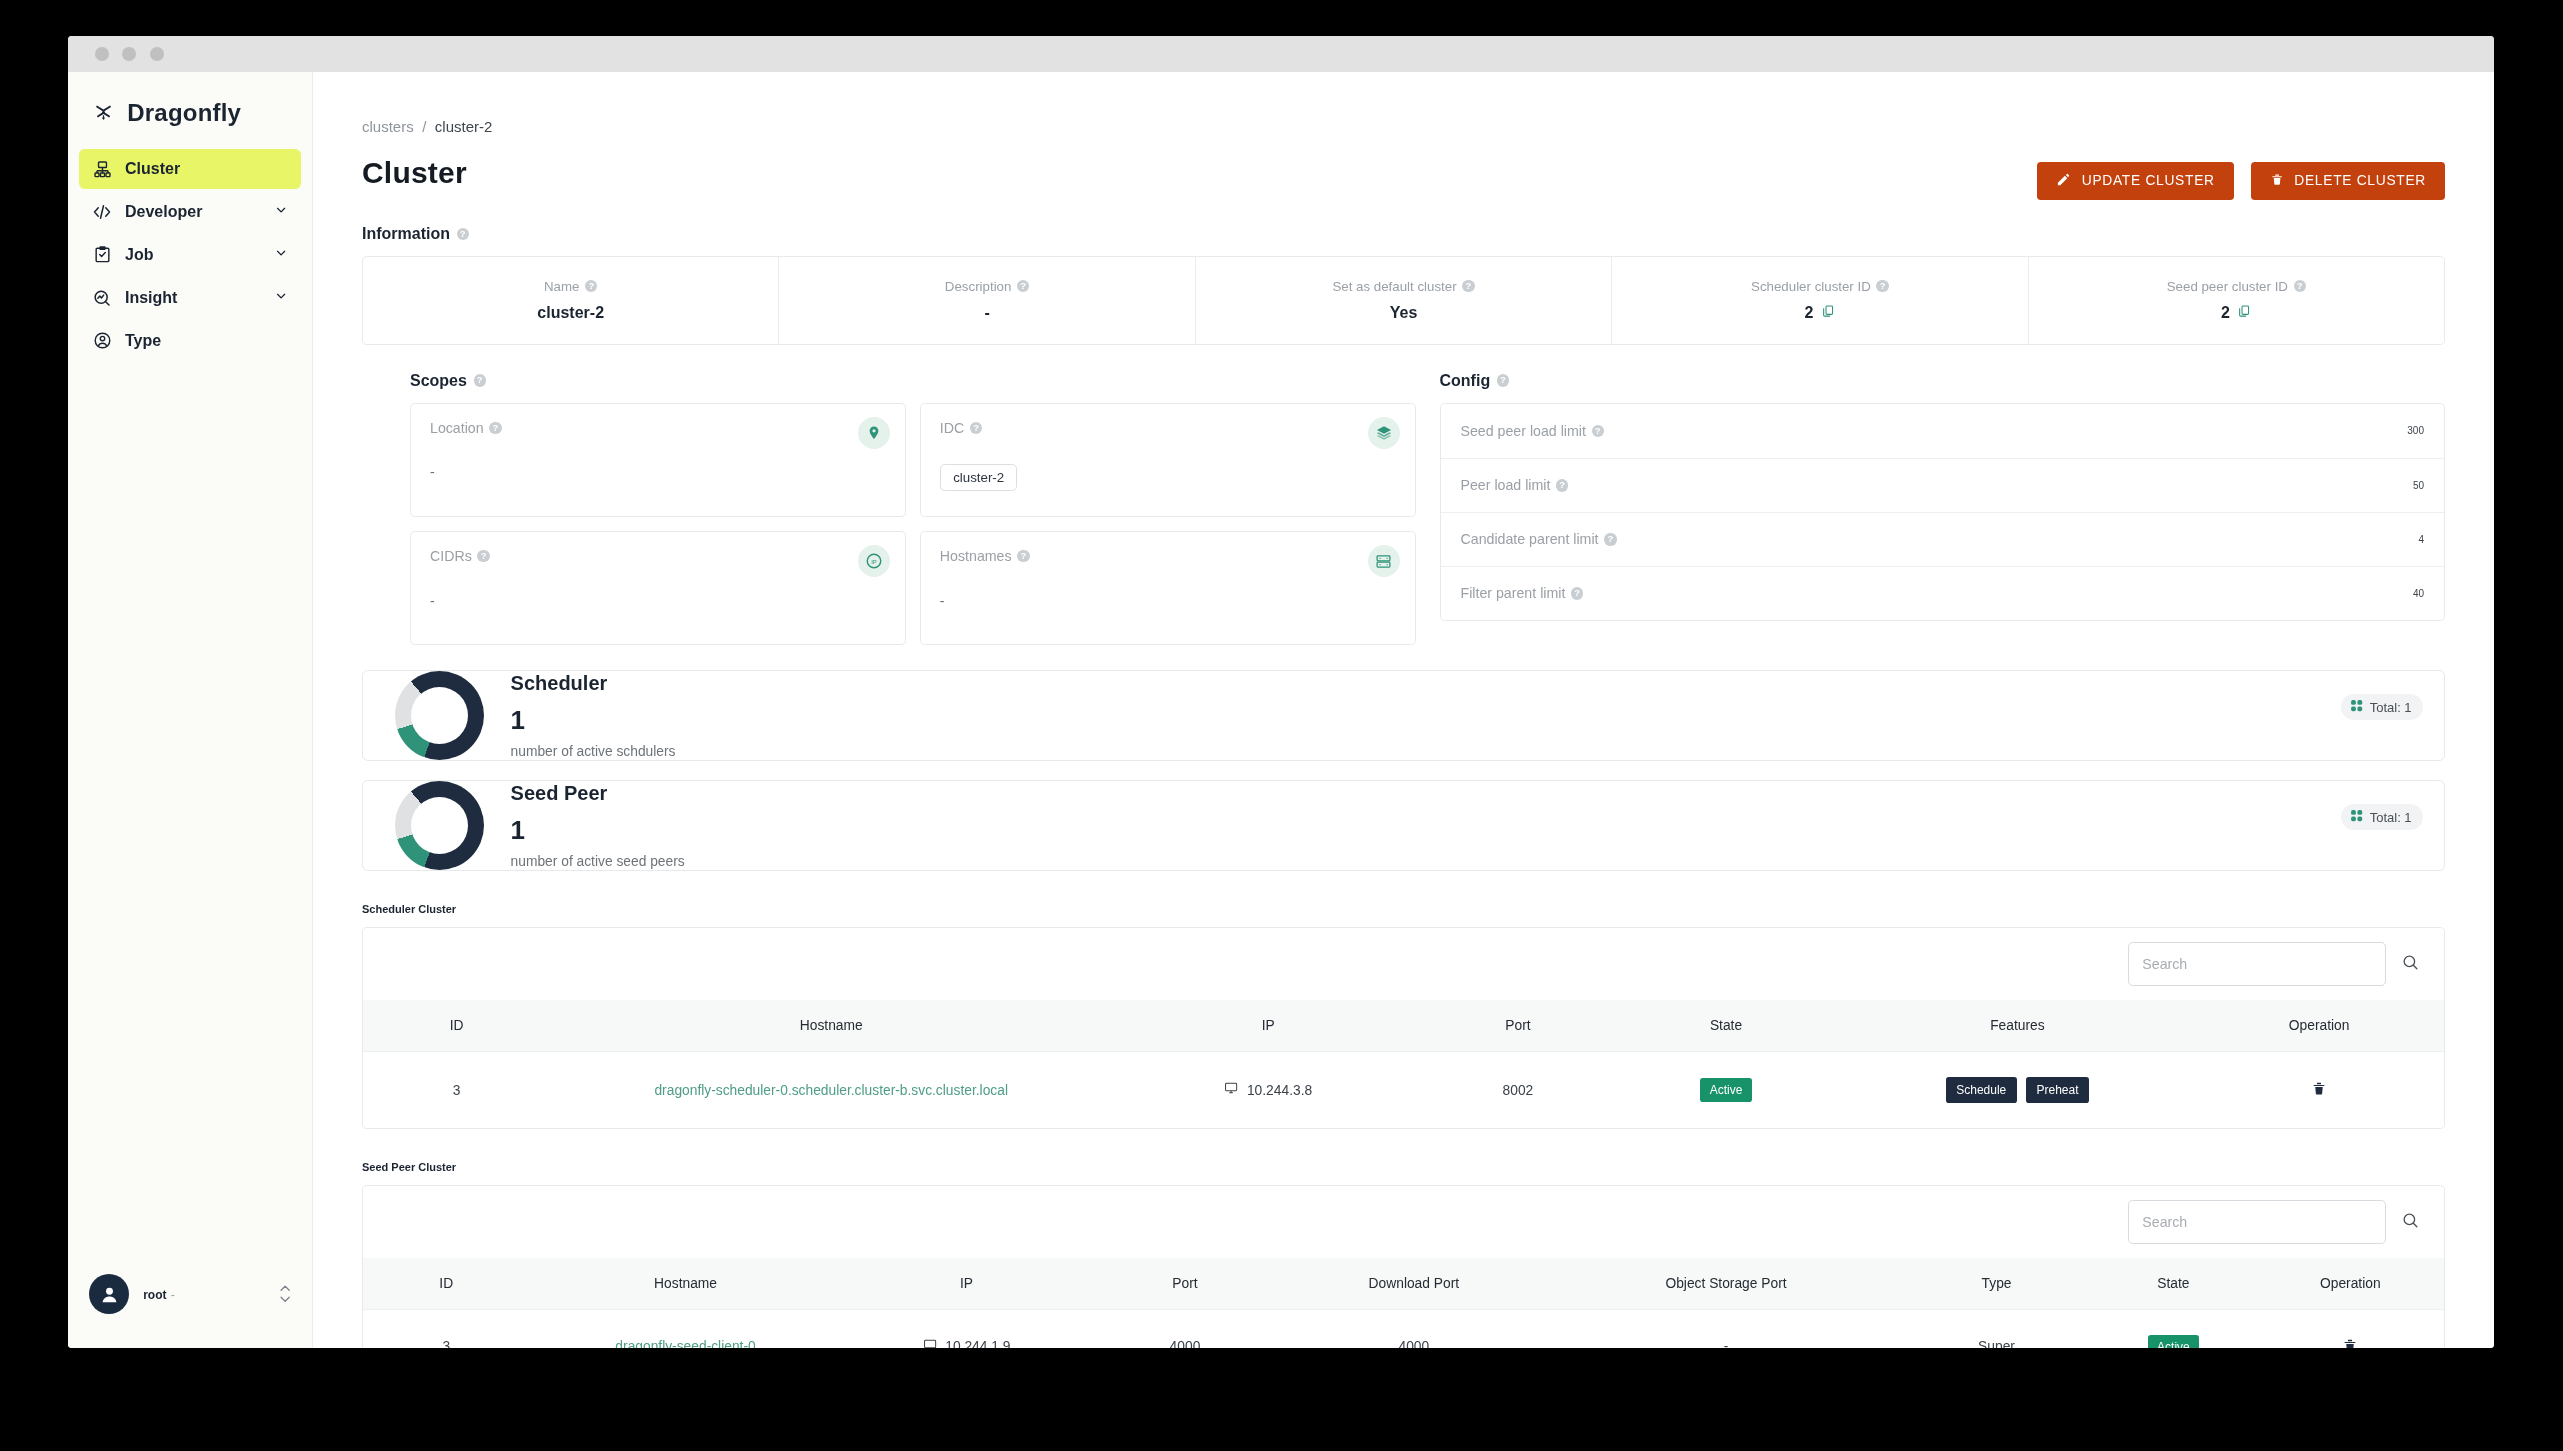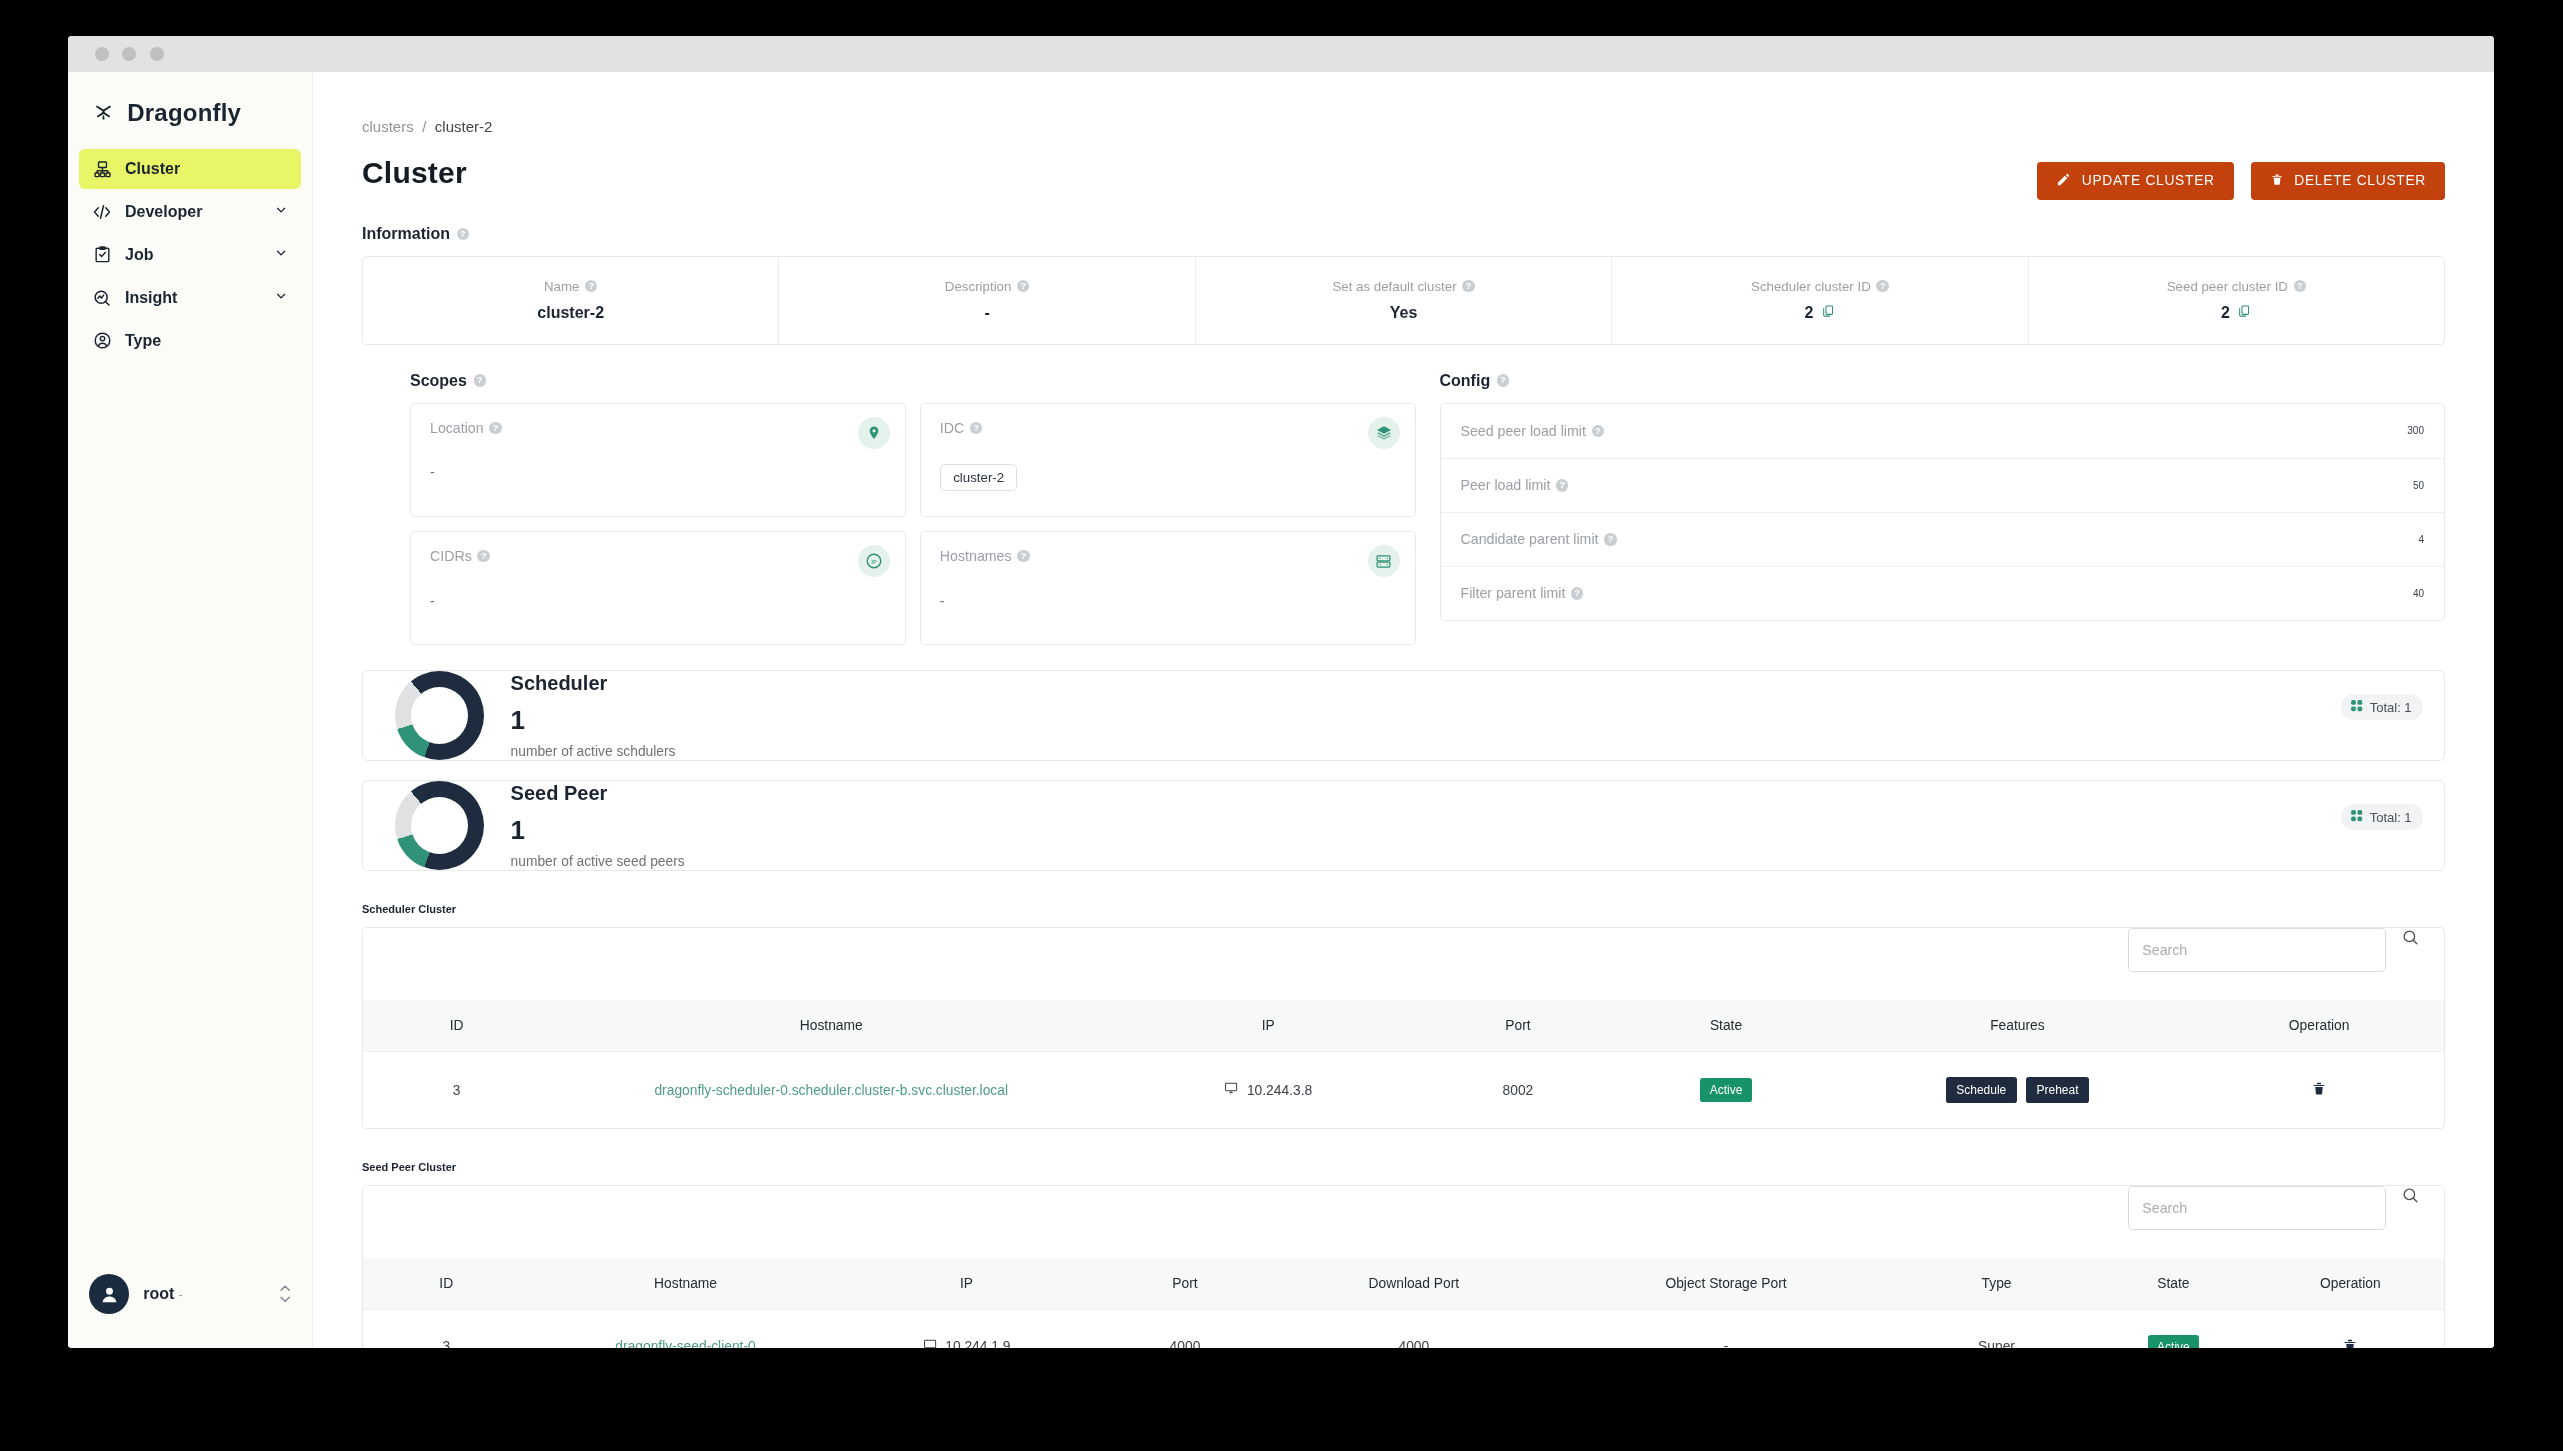--- a/index.html
+++ b/index.html
@@ -16,21 +16,21 @@
   .brand { display: flex; align-items: center; gap: 13.3px; padding: 26.6px 0 19px 25px; }
   .brand-name { font-size: 24px; font-weight: 700; color: #1b2431; letter-spacing: 0.2px; }
   .nav { padding: 3.8px 11.4px 0 11.4px; display: flex; flex-direction: column; gap: 2.8px; }
   .nav-item { display: flex; align-items: center; gap: 12.3px; height: 40px; padding: 0 12.3px; border-radius: 5.7px; color: #1b2431; font-size: 16px; font-weight: 600; cursor: pointer; }
   .nav-item.active { background: #e8f566; }
   .nav-item .chev { margin-left: auto; }
   .nav-ico { width: 21px; height: 21px; display: flex; align-items: center; justify-content: center; flex: 0 0 auto; }
   .spacer { flex: 1 1 auto; }
   .profile { display: flex; align-items: center; gap: 14.2px; padding: 0 21px 34px 21px; }
   .avatar { width: 40px; height: 40px; border-radius: 50%; background: #1b2b3f; display: flex; align-items: center; justify-content: center; flex: 0 0 auto; }
-  .pname { font-size: 16px; font-weight: 700; color: #1b2431; line-height: 1.15; }
+  .pname { font-size: 12px; font-weight: 700; color: #1b2431; line-height: 1.15; }
   .pmail { font-size: 12.3px; color: #9aa0a6; }
   .updown { margin-left: auto; display: flex; flex-direction: column; gap: 2.8px; color: #7a8189; }
 
   
   .main { flex: 1 1 auto; overflow: hidden; padding: 46px 49px 0 49px; position: relative; background: #fff; }
   .crumb { font-size: 15px; color: #8e949b; display: flex; gap: 8.5px; }
   .crumb .cur { color: #3f464e; }
   .crumb a { color: inherit; text-decoration: none; }
   .page-head { display: flex; align-items: flex-start; margin-top: 21px; }
   .page-title { font-size: 30px; font-weight: 700; color: #151b22; letter-spacing: 0.2px; }
@@ -73,21 +73,21 @@
   .donut::after { content: ""; position: absolute; inset: 16px; background: #fff; border-radius: 50%; }
   .stat-txt { margin-left: 26.6px; }
   .stat-name { font-size: 20px; font-weight: 700; color: #1b2431; }
   .stat-num { font-size: 26px; font-weight: 700; color: #1b2431; margin-top: 10.4px; }
   .stat-sub { font-size: 13.8px; color: #6d7378; margin-top: 7.6px; }
   .total-badge { position: absolute; right: 21px; top: 23px; background: #f2f3f4; border-radius: 13.3px; height: 26px; display: flex; align-items: center; gap: 6.6px; padding: 0 11.4px 0 8.5px; font-size: 13px; color: #4a5057; }
 
   
   .tbl-title { font-size: 11px; font-weight: 700; color: #1b2431; margin-top: 32px; }
   .tbl-card { margin-top: 12.3px; border: 0.9px solid #e8e9ea; border-radius: 4.7px; overflow: hidden; background: #fff; }
-  .tbl-toolbar { height: 72px; display: flex; justify-content: flex-end; padding: 0 24px; gap: 15px; }
+  .tbl-toolbar { height: 72px; display: flex; align-items: center; justify-content: flex-end; padding: 0 24px; gap: 15px; }
   .search-box { width: 258px; height: 44px; border: 0.9px solid #d7dade; border-radius: 4.7px; display: flex; align-items: center; padding: 0 13.3px; }
   .search-box input { border: none; outline: none; width: 100%; font-size: 14.2px; color: #3b4249; font-family: inherit; background: transparent; }
   .search-box input::placeholder { color: #a8adb2; }
   thead tr { background: #f7f8f8; }
   table { width: 100%; border-collapse: collapse; table-layout: fixed; }
   th { font-size: 13.8px; font-weight: 400; color: #262c33; padding: 18px 0; text-align: center; }
   td { font-size: 13.8px; color: #3b4249; padding: 25px 0; text-align: center; border-top: 0.9px solid #eeefef; }
   .link { color: #4e9d86; }
   .ipcell { display: inline-flex; align-items: center; gap: 8.5px; }
   .badge-active { display: inline-block; background: #179269; color: #fff; font-size: 12px; padding: 4.7px 9.5px; border-radius: 2.8px; }

